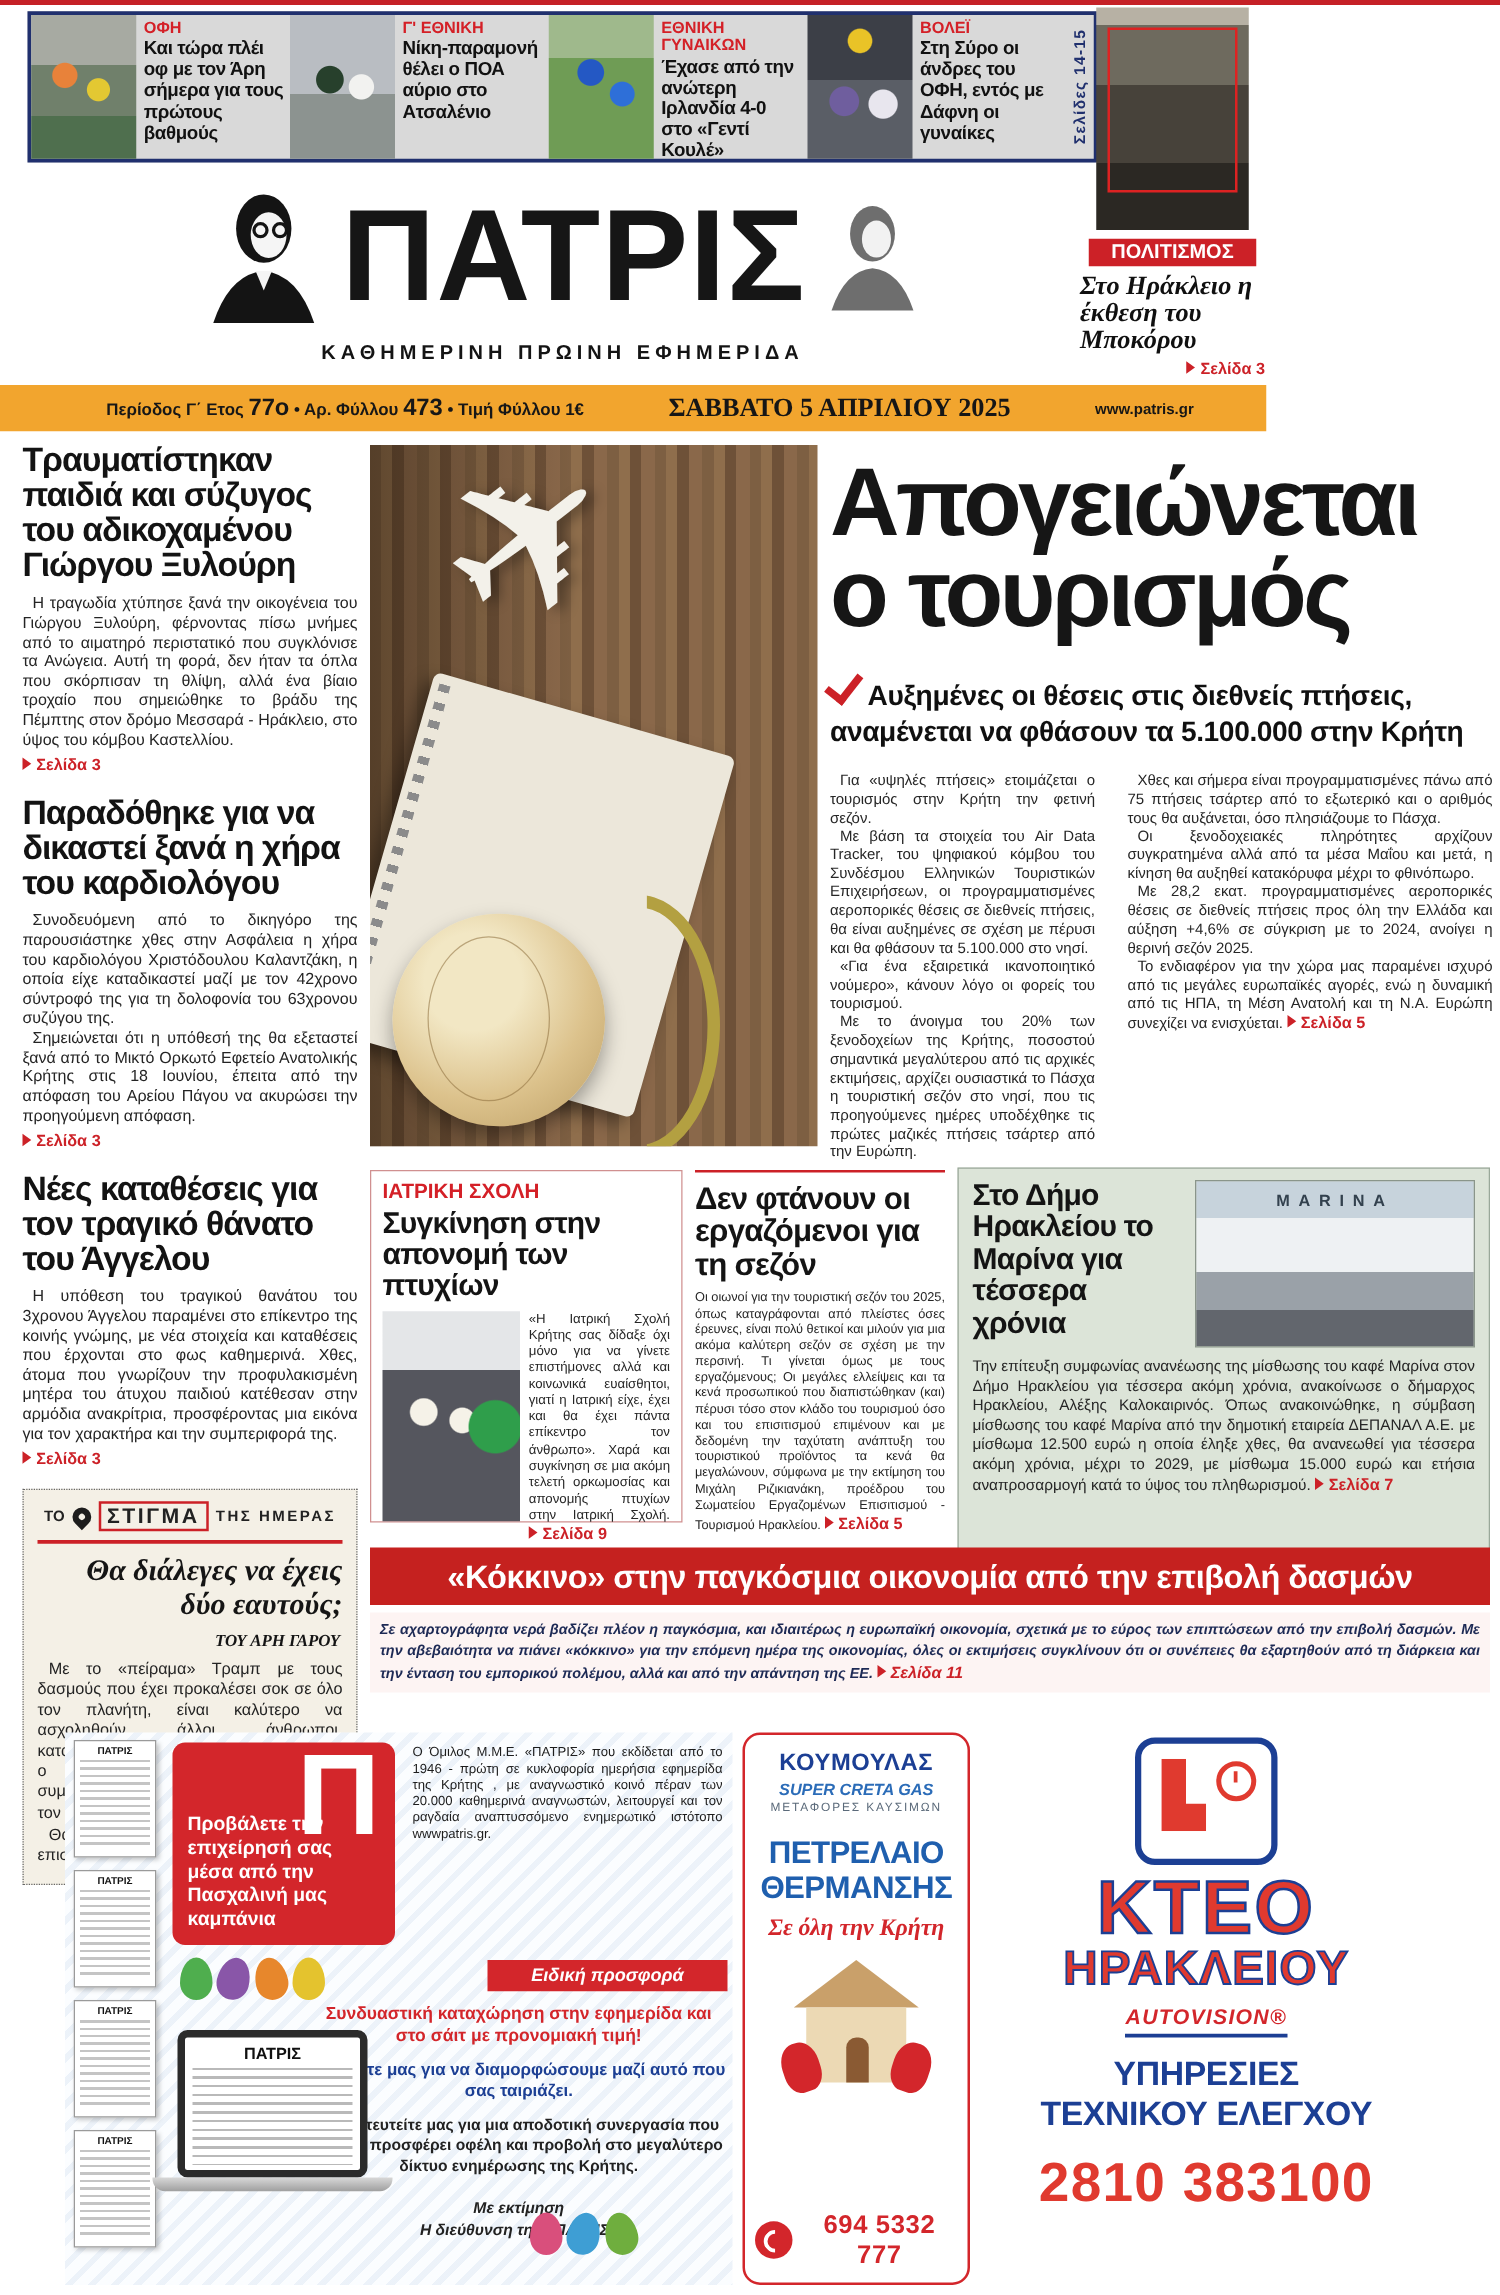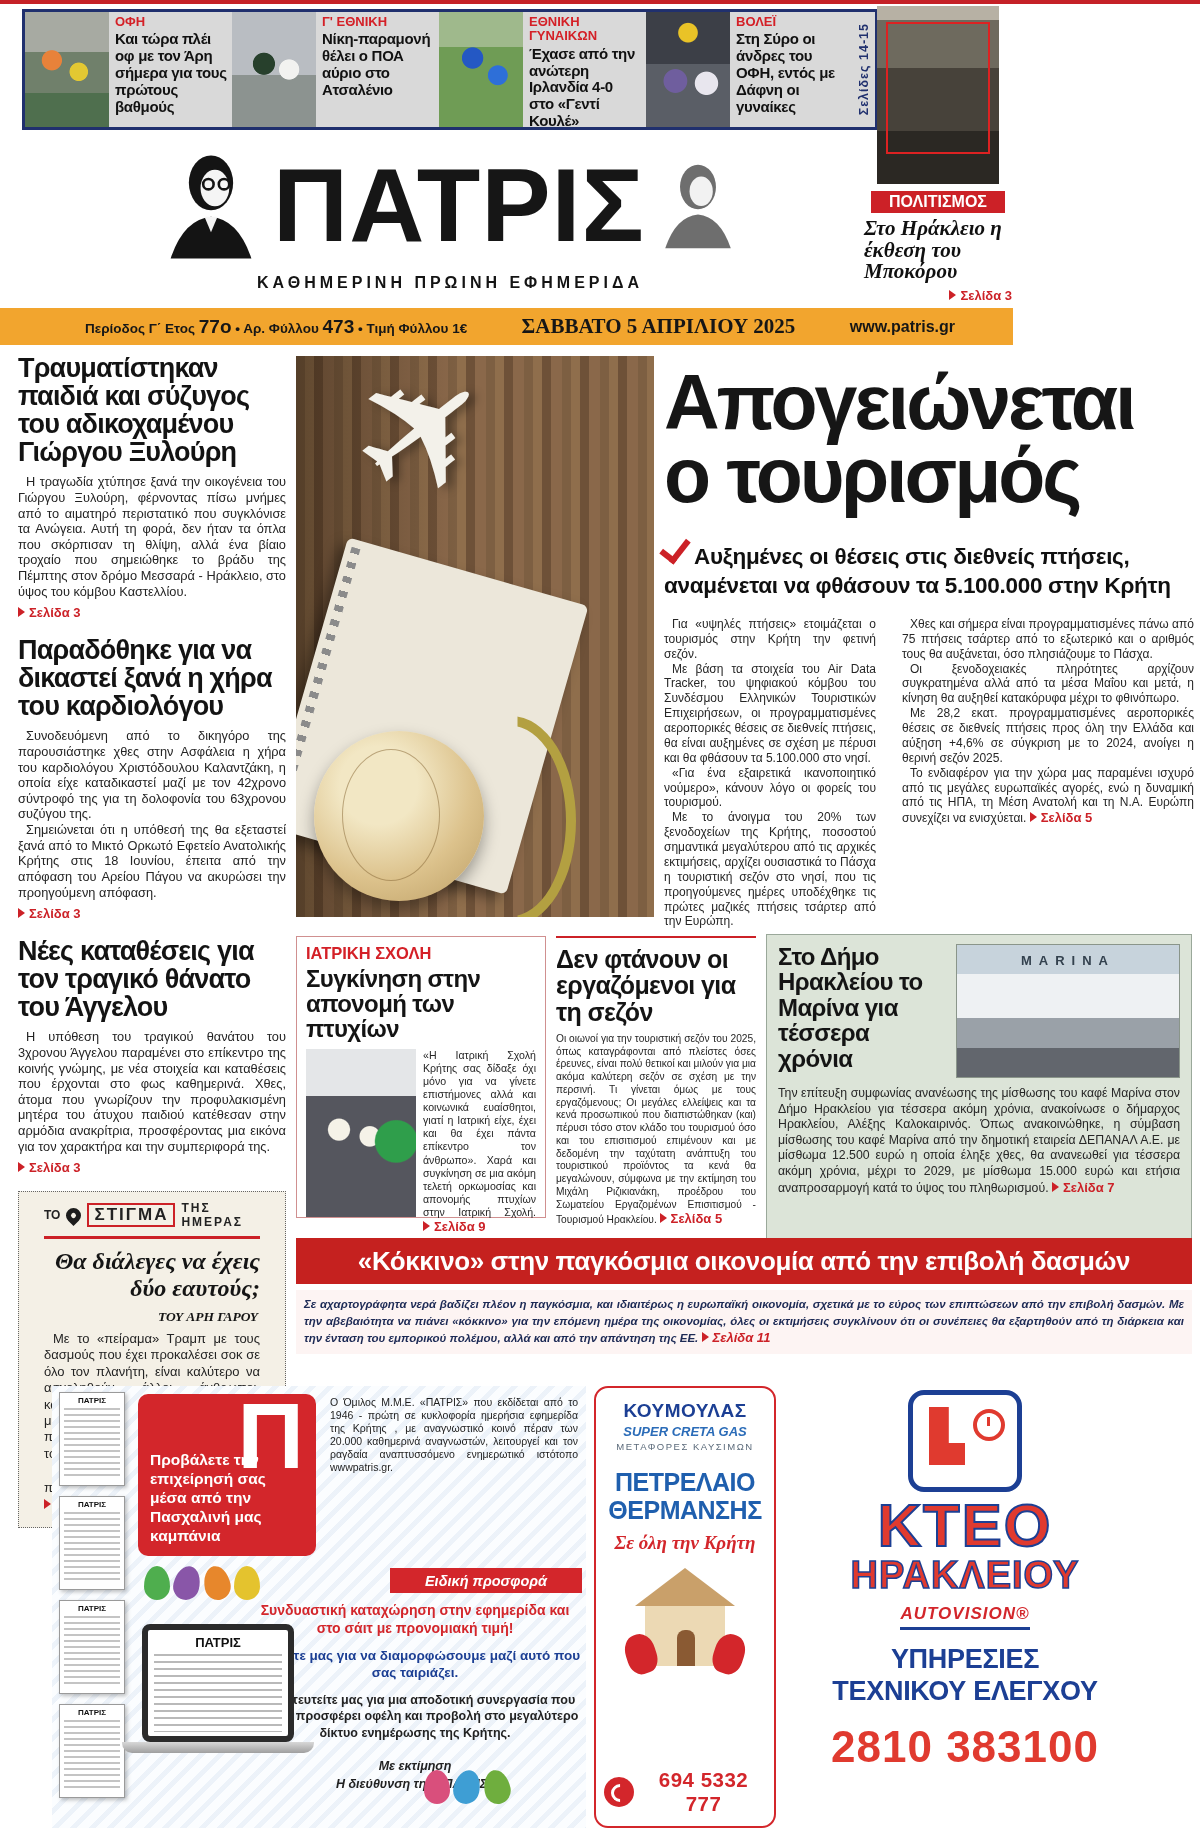--- a/index.html
+++ b/index.html
@@ -49,29 +49,29 @@
   
   .masthead{left:110px;top:142px;width:680px;height:125px;display:flex;align-items:center;justify-content:center;gap:16px;}
   .mast-title{font-size:104px;font-weight:900;letter-spacing:1px;color:#161616;line-height:1;}
   .mast-sub{left:110px;top:274px;width:680px;text-align:center;font-weight:800;font-size:16px;
     letter-spacing:4px;color:#141414;}
   
   .datebar{left:0;top:308px;width:1013px;height:37px;background:#f2a52e;display:flex;align-items:center;box-sizing:border-box;}
   .date-left{margin-left:85px;font-weight:800;font-size:13.5px;color:#171717;}
   .date-left .big{font-size:19px;}
   .date-center{flex:1;text-align:center;font-family:"Liberation Serif",serif;font-weight:700;font-size:21px;color:#161616;}
-  .date-right{margin-right:58px;font-weight:800;font-size:16px;color:#161616;}
+  .date-right{margin-right:58px;font-weight:800;font-size:12px;color:#161616;}
   
   .leftcol{left:18px;top:354px;width:268px;}
   .ltitle{font-size:27px;line-height:1.04;font-weight:800;letter-spacing:-0.8px;color:#131313;margin:0 0 8px;}
   .lbody{font-size:12.8px;line-height:1.22;text-align:justify;color:#242424;margin:0 0 4px;}
   .lbody p{margin:0;text-indent:8px;}
   .l-article{margin-bottom:15px;}
   
-  .stigma{margin-top:14px;border:1.5px dotted #666;background:#f4f0e6;padding:9px 25px 12px;box-sizing:border-box;}
+  .stigma{margin-top:14px;border:1.5px dotted #666;background:#f4f0e6;padding:9px 11px 12px;box-sizing:border-box;}
   .stigma-head{display:flex;align-items:center;justify-content:center;gap:6px;font-weight:800;color:#222;}
   .stigma-to{font-size:12px;}
   .pin{width:15px;height:15px;background:#1d1d1d;border-radius:50% 50% 50% 0;transform:rotate(-45deg);position:relative;flex:none;}
   .pin::after{content:"";position:absolute;left:5px;top:5px;width:5px;height:5px;border-radius:50%;background:#f4f0e6;}
   .stigma-brand{border:2px solid #cc2127;padding:0 5px;font-size:17px;letter-spacing:2px;}
   .stigma-rest{font-size:12px;letter-spacing:2px;}
   .stigma-rule{height:3px;background:#cc2127;margin:7px 0 9px;}
   .stigma-title{font-family:"Liberation Serif",serif;font-style:italic;font-weight:700;font-size:24px;
     line-height:1.1;text-align:right;color:#151515;}
   .stigma-byline{font-family:"Liberation Serif",serif;font-style:italic;font-weight:700;font-size:13.5px;

